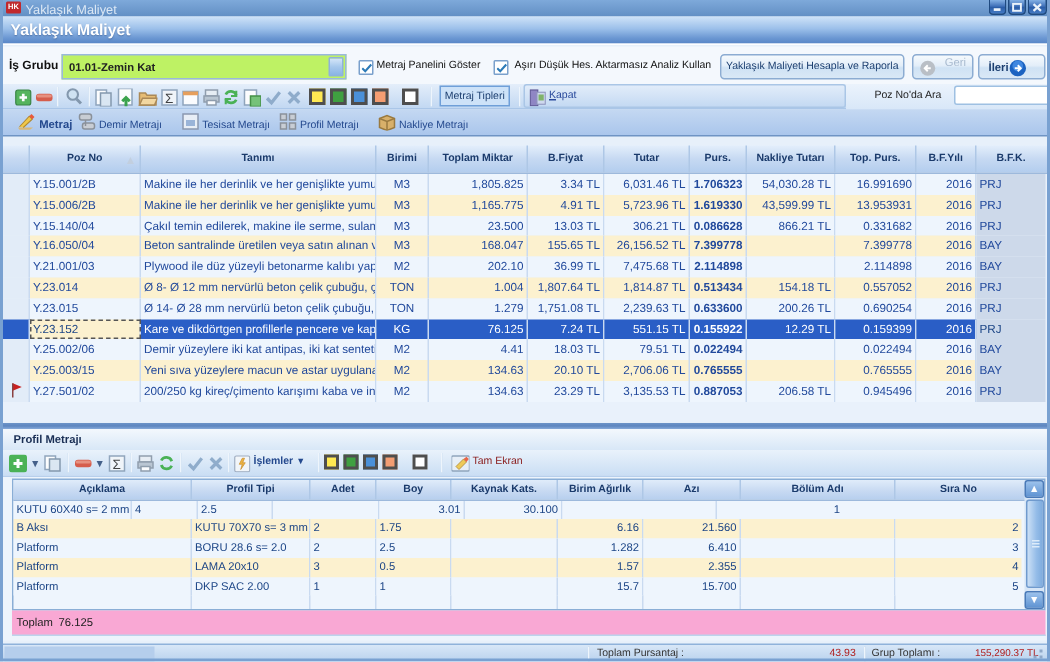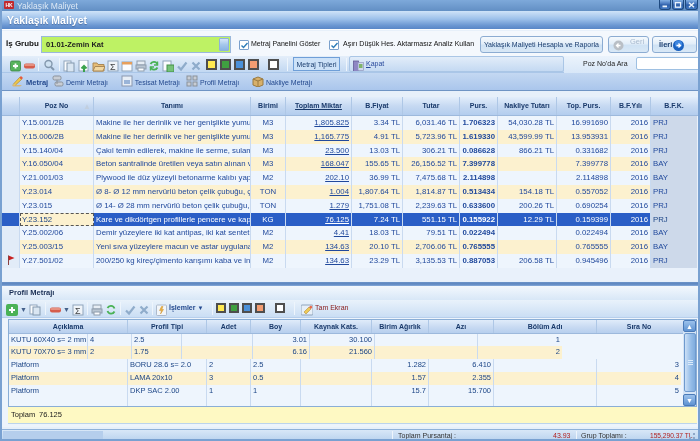--- a/index.html
+++ b/index.html
@@ -32,21 +32,21 @@
 #tabs{left:2px;top:73px;width:696px;height:18px;background:linear-gradient(#c4d8f2,#aac6ec);border-bottom:1px solid #6f94c4;}
 .tab{position:absolute;top:2px;height:14px;font-size:7px;color:#24498e;line-height:14px;}
 
 #grid1{left:2px;top:97px;width:696px;height:184px;background:#e9f1fb;}
 .ghead{display:flex;height:19px;background:linear-gradient(#e3eefb 0%,#c6d9f2 50%,#b3cdee 100%);border-bottom:1px solid #9db9dc;}
 .ghead .hc{font-size:7px;font-weight:bold;color:#1a3a6b;text-align:center;line-height:18px;border-right:1px solid #aec7e6;overflow:hidden;white-space:nowrap;position:relative;}
 .grow{display:flex;height:13.8px;}
 .grow .c{font-size:7.8px;color:#21499c;line-height:13.8px;border-right:1px solid #c9daf0;overflow:hidden;white-space:nowrap;padding:0 2px;}
 .grow .num{text-align:right;}
 .w-ind{width:18px;}.w-poz{width:74px;}.w-tan{width:157px;}.w-bir{width:35px;}
-.w-top{width:66px;text-decoration:underline;}.w-bf{width:51px;}.w-tut{width:57px;}.w-pur{width:38px;font-weight:bold;}
+.w-top{width:66px;}.w-bf{width:51px;}.w-tut{width:57px;}.w-pur{width:38px;font-weight:bold;}
 .w-nak{width:59px;}.w-tp{width:54px;}.w-yil{width:40px;}.w-bfk{width:46px;border-right:none!important;}
 .r-a .c{background:#eef5fd;}
 .r-b .c{background:#fcf1cf;}
 .grow .c.ind{background:#e2ecf8;padding:0;}
 .grow .c.bfk{background:#cdd9ea;padding:0 2px;}
 .grow.sel .c{background:#2a5ec6;color:#fff;}
 .grow.sel .c.ind{background:#2a5ec6;}
 .grow.sel .c.poz{background:#fcf1cf;color:#1c4586;outline:1px dashed #555;outline-offset:-1px;}
 .grow.sel .c.bfk{background:#cdd9ea;color:#1c4586;}
 
@@ -481,20 +481,21 @@
         <div class="c b-pt">KUTU 60X40 s= 2 mm</div>
         <div class="c b-ad">4</div>
         <div class="c b-boy">2.5</div>
         <div class="c b-kk"></div>
         <div class="c num b-ba">3.01</div>
         <div class="c num b-az">30.100</div>
         <div class="c b-bo"></div>
         <div class="c num b-si">1</div>
       </div>
     <div class="grow2 r-b">
+        <div class="c b-ac">B Aksı</div>
         <div class="c b-pt">KUTU 70X70 s= 3 mm</div>
         <div class="c b-ad">2</div>
         <div class="c b-boy">1.75</div>
         <div class="c b-kk"></div>
         <div class="c num b-ba">6.16</div>
         <div class="c num b-az">21.560</div>
         <div class="c b-bo"></div>
         <div class="c num b-si">2</div>
       </div>
     <div class="grow2 r-a">
@@ -542,21 +543,21 @@
         <div class="c b-si"></div>
       </div>
     <div id="vscroll">
       <div style="position:absolute;top:0;left:0;width:13px;height:12px;background:linear-gradient(#9cc2ec,#5f93d2);border:1px solid #4a7ab8;border-radius:2px;color:#fff;font-size:7px;text-align:center;line-height:11px;">▲</div>
       <div style="position:absolute;top:13px;left:0.5px;width:12px;height:59px;background:linear-gradient(90deg,#cce0f6,#94bce8 60%,#7facde);border:1px solid #6f9ace;border-radius:2px;">
           <div style="position:absolute;left:3px;top:26px;width:5px;height:1px;background:#dcebfa;box-shadow:0 2px 0 #dcebfa,0 4px 0 #dcebfa;"></div>
         </div>
       <div style="position:absolute;bottom:0;left:0;width:13px;height:12px;background:linear-gradient(#9cc2ec,#5f93d2);border:1px solid #4a7ab8;border-radius:2px;color:#fff;font-size:7px;text-align:center;line-height:11px;">▼</div>
     </div>
   </div>
-  <div style="position:absolute;left:6px;top:121px;width:689px;height:17px;background:#fef9c3;border-bottom:1px solid #bcd4ec;">
+  <div style="position:absolute;left:6px;top:121px;width:689px;height:17px;background:#f9a8d4;border-bottom:1px solid #bcd4ec;">
     <span style="position:absolute;left:3px;top:3px;font-size:7.5px;color:#222;">Toplam</span>
     <span style="position:absolute;left:31px;top:3px;font-size:7.5px;color:#222;">76.125</span>
   </div>
 </div>
 <div class="abs" id="statusbar">
   <div style="position:absolute;left:1px;top:1px;width:100px;height:10px;background:#b5ceec;"></div>
   <div class="sbsep" style="left:390px;"></div>
   <div class="st" style="left:396px;">Toplam Pursantaj :</div>
   <div class="st" style="left:551px;color:#b02020;">43.93</div>
   <div class="sbsep" style="left:574px;"></div>

